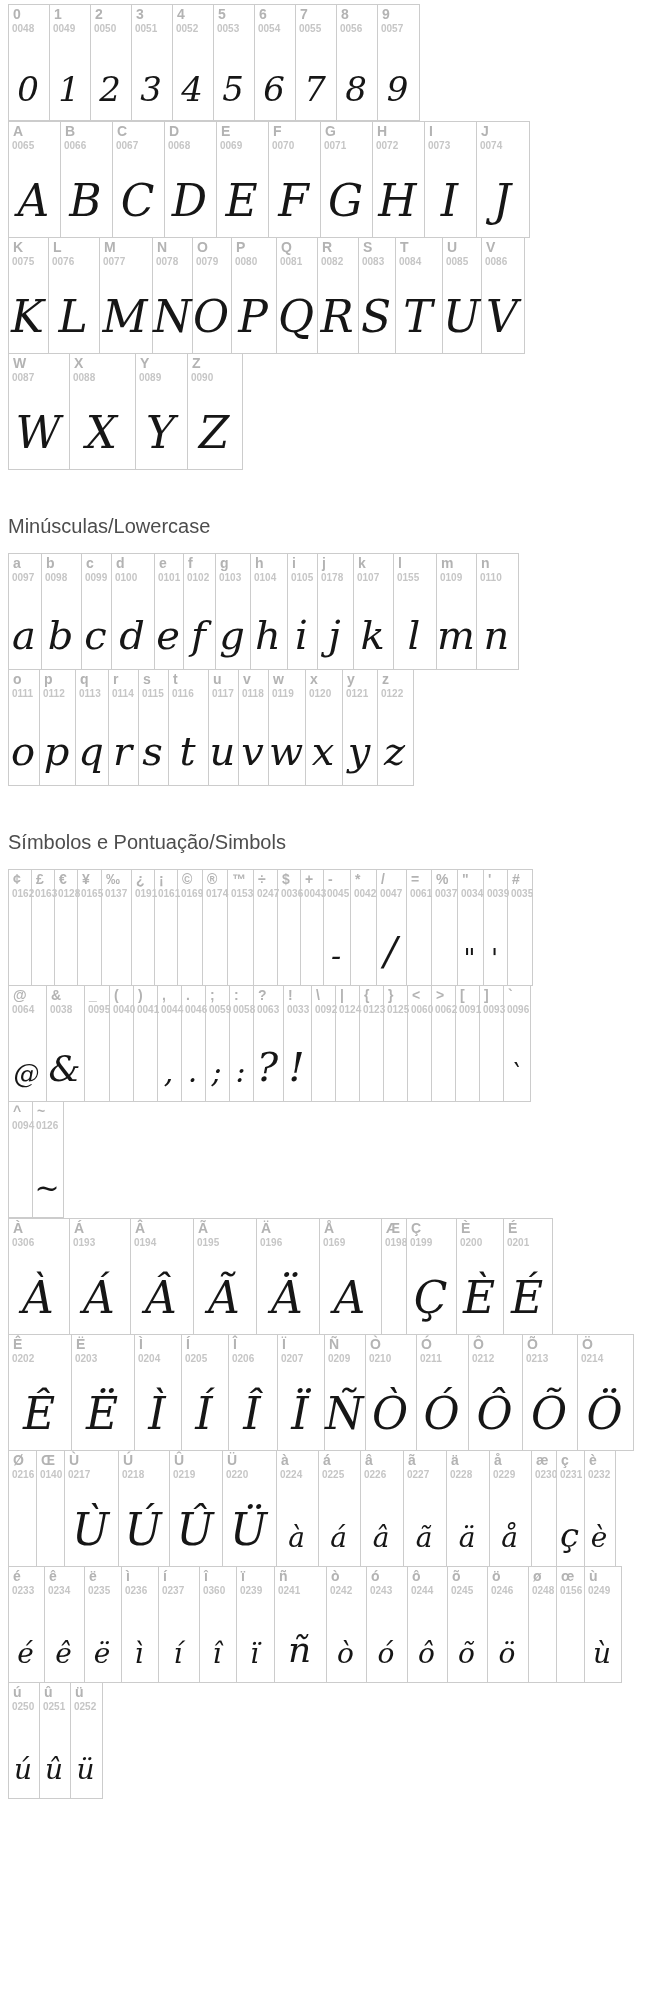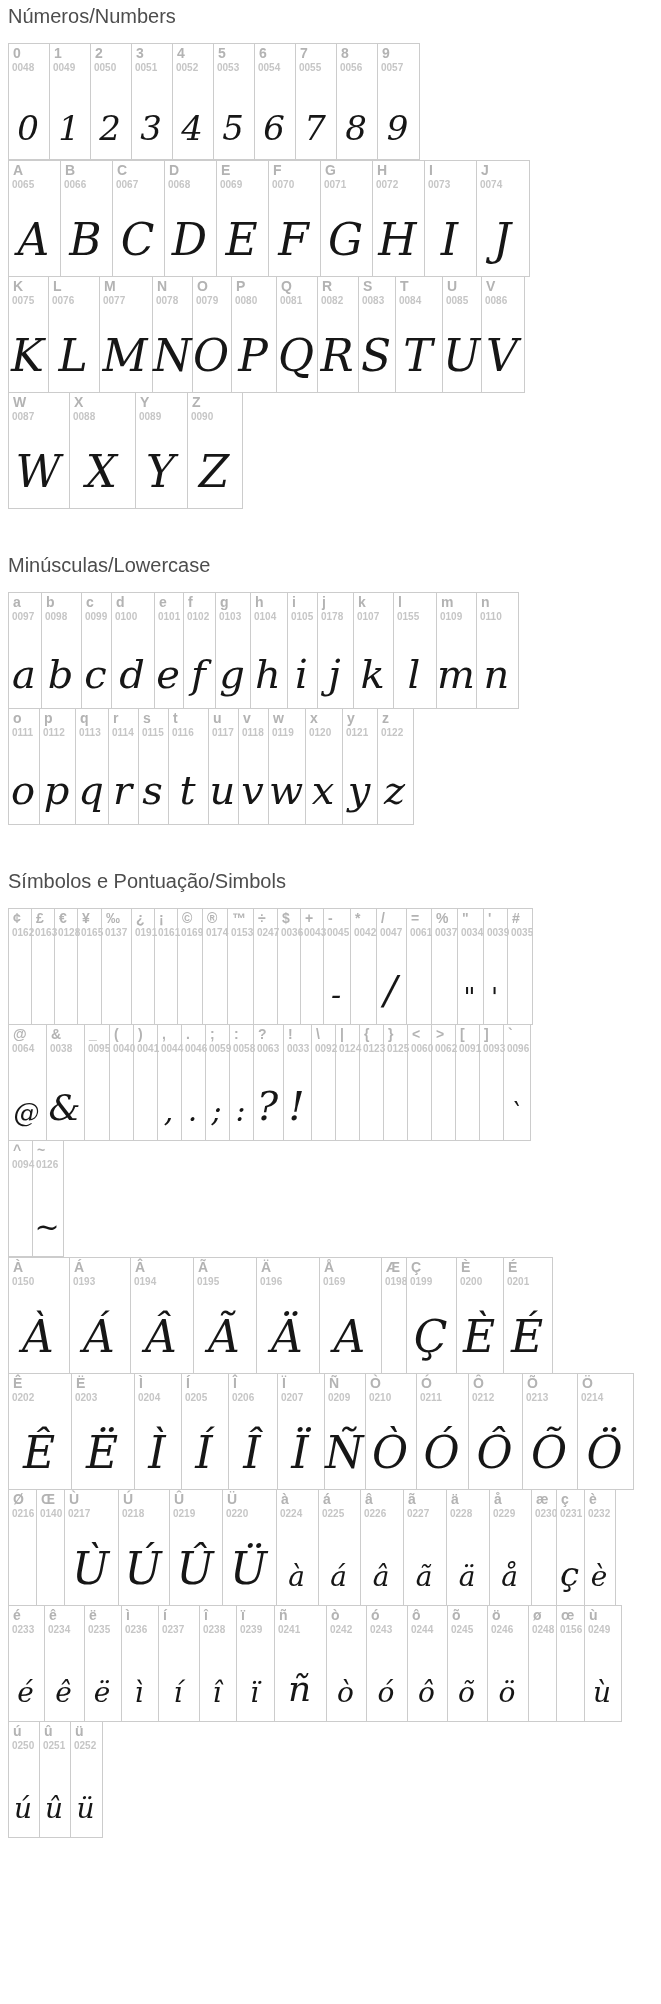--- a/index.html
+++ b/index.html
@@ -58,21 +58,20 @@
     color:var(--glyph,#161616);
     line-height:1;
     white-space:nowrap;
   }
 </style>
 </head>
 <body style="--bg: #ffffff; --title: #4d4d4d; --border: #cccccc; --charLabel: #b3b3b3; --codeLabel: #c6c6c6; --glyph: #161616;">
 
 <div class="wrap">
     <section class="sec">
-      <h2 class="sec-title">Números/Numbers</h2>
       <div class="row">
         <div class="cell" style="width: 41px;">
           <div class="cell-char">0</div>
           <div class="cell-code">0048</div>
           <div class="cell-glyph" style="font-size: 34px;">0</div>
         </div>
         <div class="cell" style="width: 41px;">
           <div class="cell-char">1</div>
           <div class="cell-code">0049</div>
           <div class="cell-glyph" style="font-size: 34px;">1</div>
@@ -615,21 +614,21 @@
           <div class="cell-char">~</div>
           <div class="cell-code">0126</div>
           <div class="cell-glyph" style="font-size: 30px;">~</div>
         </div>
       </div>
     </section>
     <section class="sec">
       <div class="row">
         <div class="cell" style="width: 61px;">
           <div class="cell-char">À</div>
-          <div class="cell-code">0150</div>
+          <div class="cell-code">0306</div>
           <div class="cell-glyph" style="font-size: 44px;">À</div>
         </div>
         <div class="cell" style="width: 61px;">
           <div class="cell-char">Á</div>
           <div class="cell-code">0193</div>
           <div class="cell-glyph" style="font-size: 44px;">Á</div>
         </div>
         <div class="cell" style="width: 63px;">
           <div class="cell-char">Â</div>
           <div class="cell-code">0194</div>
@@ -831,21 +830,21 @@
           <div class="cell-code">0236</div>
           <div class="cell-glyph" style="font-size: 28px;">ì</div>
         </div>
         <div class="cell" style="width: 41px;">
           <div class="cell-char">í</div>
           <div class="cell-code">0237</div>
           <div class="cell-glyph" style="font-size: 28px;">í</div>
         </div>
         <div class="cell" style="width: 37px;">
           <div class="cell-char">î</div>
-          <div class="cell-code">0238</div>
+          <div class="cell-code">0360</div>
           <div class="cell-glyph" style="font-size: 28px;">î</div>
         </div>
         <div class="cell" style="width: 38px;">
           <div class="cell-char">ï</div>
           <div class="cell-code">0239</div>
           <div class="cell-glyph" style="font-size: 28px;">ï</div>
         </div>
         <div class="cell" style="width: 52px;">
           <div class="cell-char">ñ</div>
           <div class="cell-code">0241</div>

